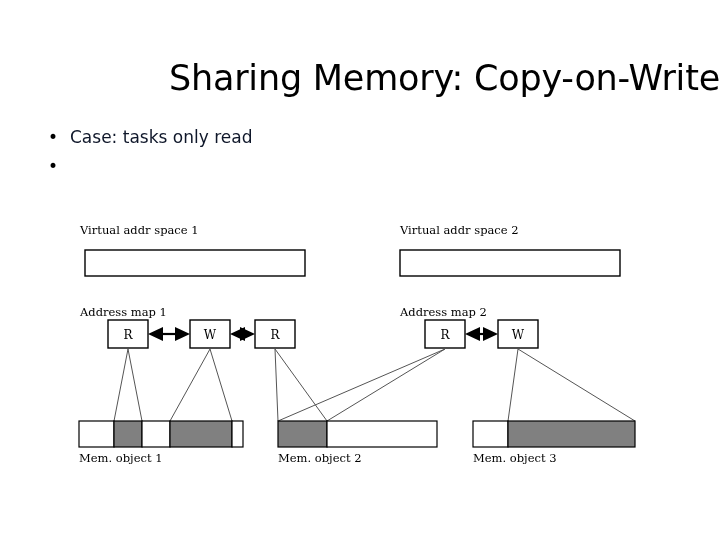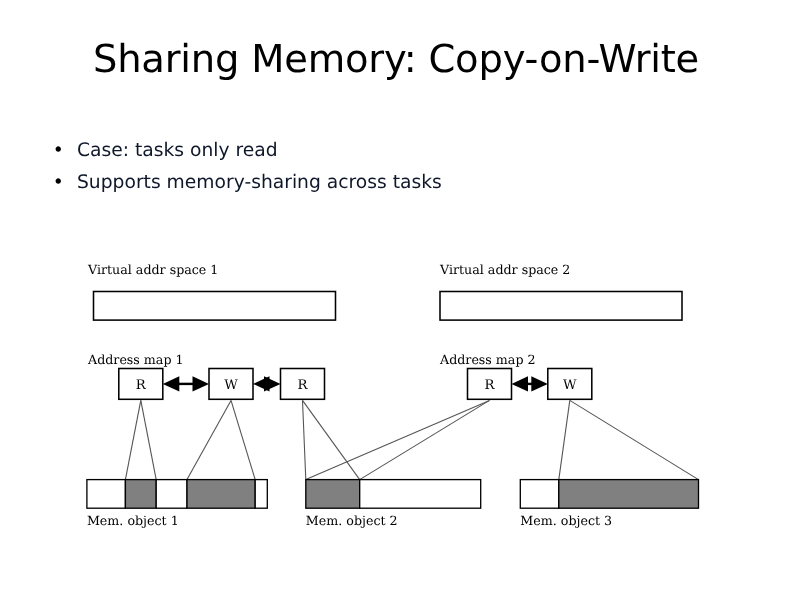--- a/index.html
+++ b/index.html
@@ -19,23 +19,23 @@
     position: relative;
     width: 720px;
     height: 540px;
     background: #ffffff;
   }
 
   
   .slide-title {
     position: absolute;
     left: 0;
-    top: 34px;
+    top: 58px;
     width: 720px;
-    text-align: center;
+    text-align: right;
     font-family: "DejaVu Sans", sans-serif;
     font-size: 35px;
     font-weight: normal;
     letter-spacing: -0.2px;
     color: #000000;
     white-space: nowrap;
   }
 
   
   .bullet-list {
@@ -61,21 +61,21 @@
     font-size: 17px;
     line-height: 1.25;
     color: #0f172a;
     white-space: nowrap;
   }
 
   
   .diagram {
     position: absolute;
     left: 0;
-    top: 227px;
+    top: 212px;
     width: 662px;
     height: 260px;
   }
   .diagram svg {
     display: block;
   }
   .serif-label {
     font-family: "DejaVu Serif", serif;
     font-size: 11.5px;
     fill: #000000;
@@ -118,21 +118,20 @@
 
   <div class="slide-title">Sharing Memory: Copy-on-Write</div>
 
   <div class="bullet-list">
     <div class="bullet-row">
       <span class="bullet-mark">•</span>
       <span class="bullet-text">Case: tasks only read</span>
     </div>
     <div class="bullet-row">
       <span class="bullet-mark">•</span>
-      <span class="bullet-text">Supports memory-sharing across tasks</span>
     </div>
   </div>
 
   <div class="diagram">
     <svg width="720" height="260" viewBox="0 0 720 260">
 
       <text class="serif-label" x="80" y="22">Virtual addr space 1</text>
       <rect class="outline" x="85" y="38" width="220" height="26"></rect>
 
       <text class="serif-label" x="400" y="22">Virtual addr space 2</text>

